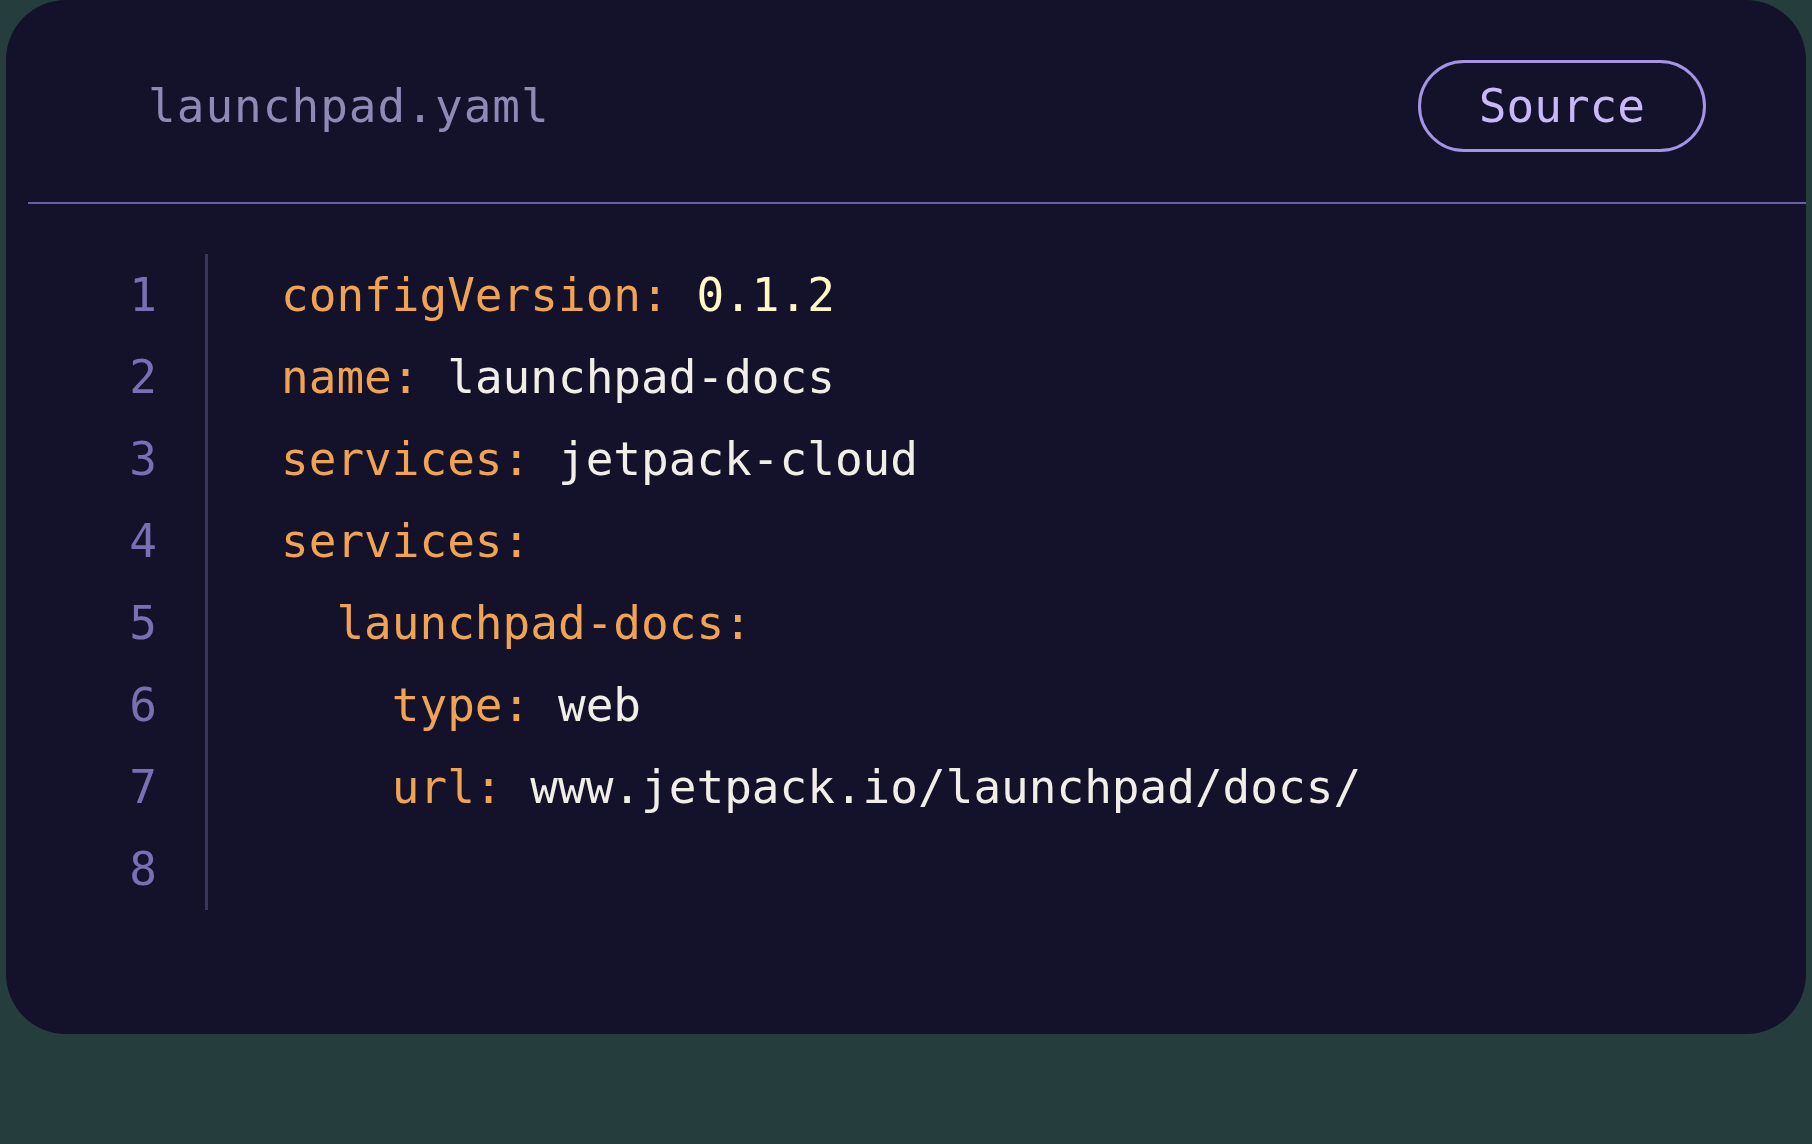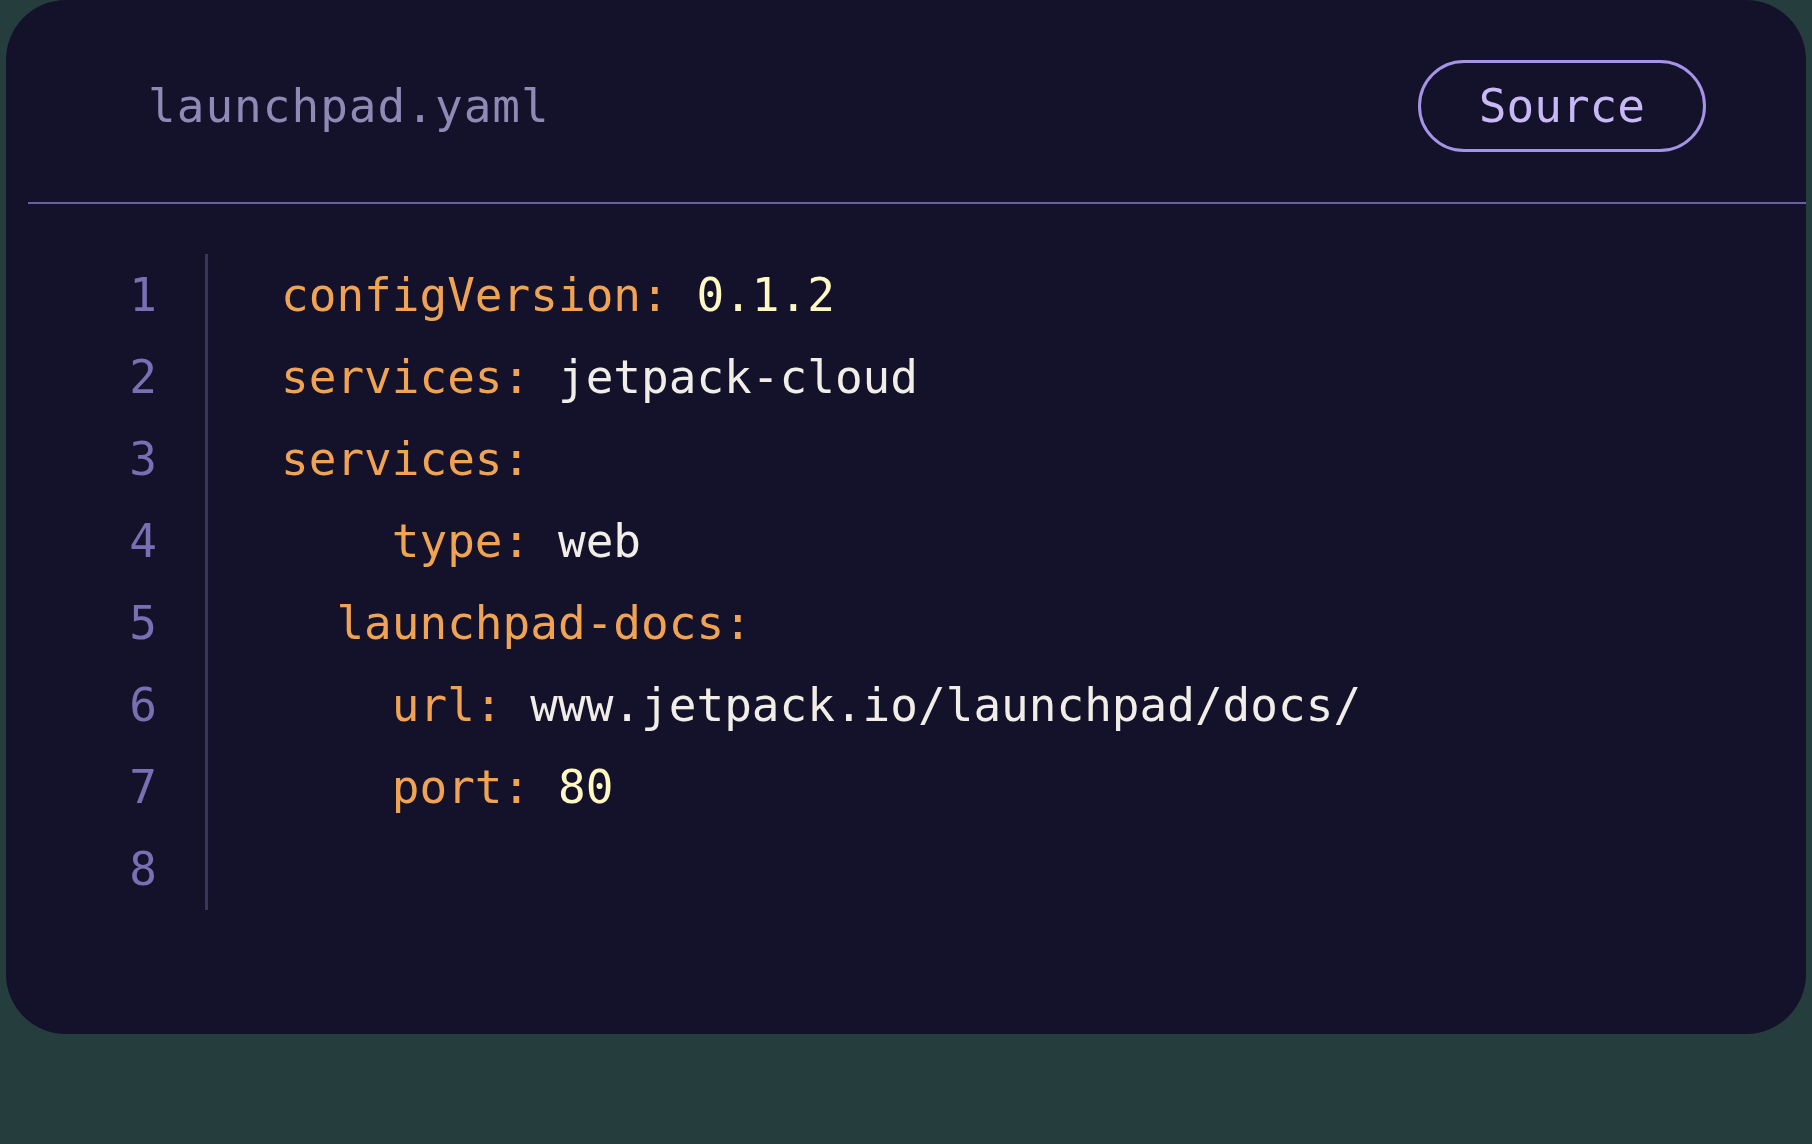--- a/index.html
+++ b/index.html
@@ -91,21 +91,21 @@
       <div class="ln">3</div>
       <div class="ln">4</div>
       <div class="ln">5</div>
       <div class="ln">6</div>
       <div class="ln">7</div>
       <div class="ln">8</div>
     </div>
 
     <div class="code">
       <div class="line"><span class="key">configVersion:</span> <span class="num">0.1.2</span></div>
+      <div class="line"><span class="key">name:</span> <span class="val">launchpad-docs</span></div>
       <div class="line"><span class="key">services:</span> <span class="val">jetpack-cloud</span></div>
       <div class="line"><span class="key">services:</span></div>
+      <div class="line"><span>  </span><span class="key">launchpad-docs:</span></div>
       <div class="line"><span>    </span><span class="key">type:</span> <span class="val">web</span></div>
-      <div class="line"><span>  </span><span class="key">launchpad-docs:</span></div>
       <div class="line"><span>    </span><span class="key">url:</span> <span class="val">www.jetpack.io/launchpad/docs/</span></div>
-      <div class="line"><span>    </span><span class="key">port:</span> <span class="num">80</span></div>
     </div>
   </div>
 </div>
 
 </body></html>

